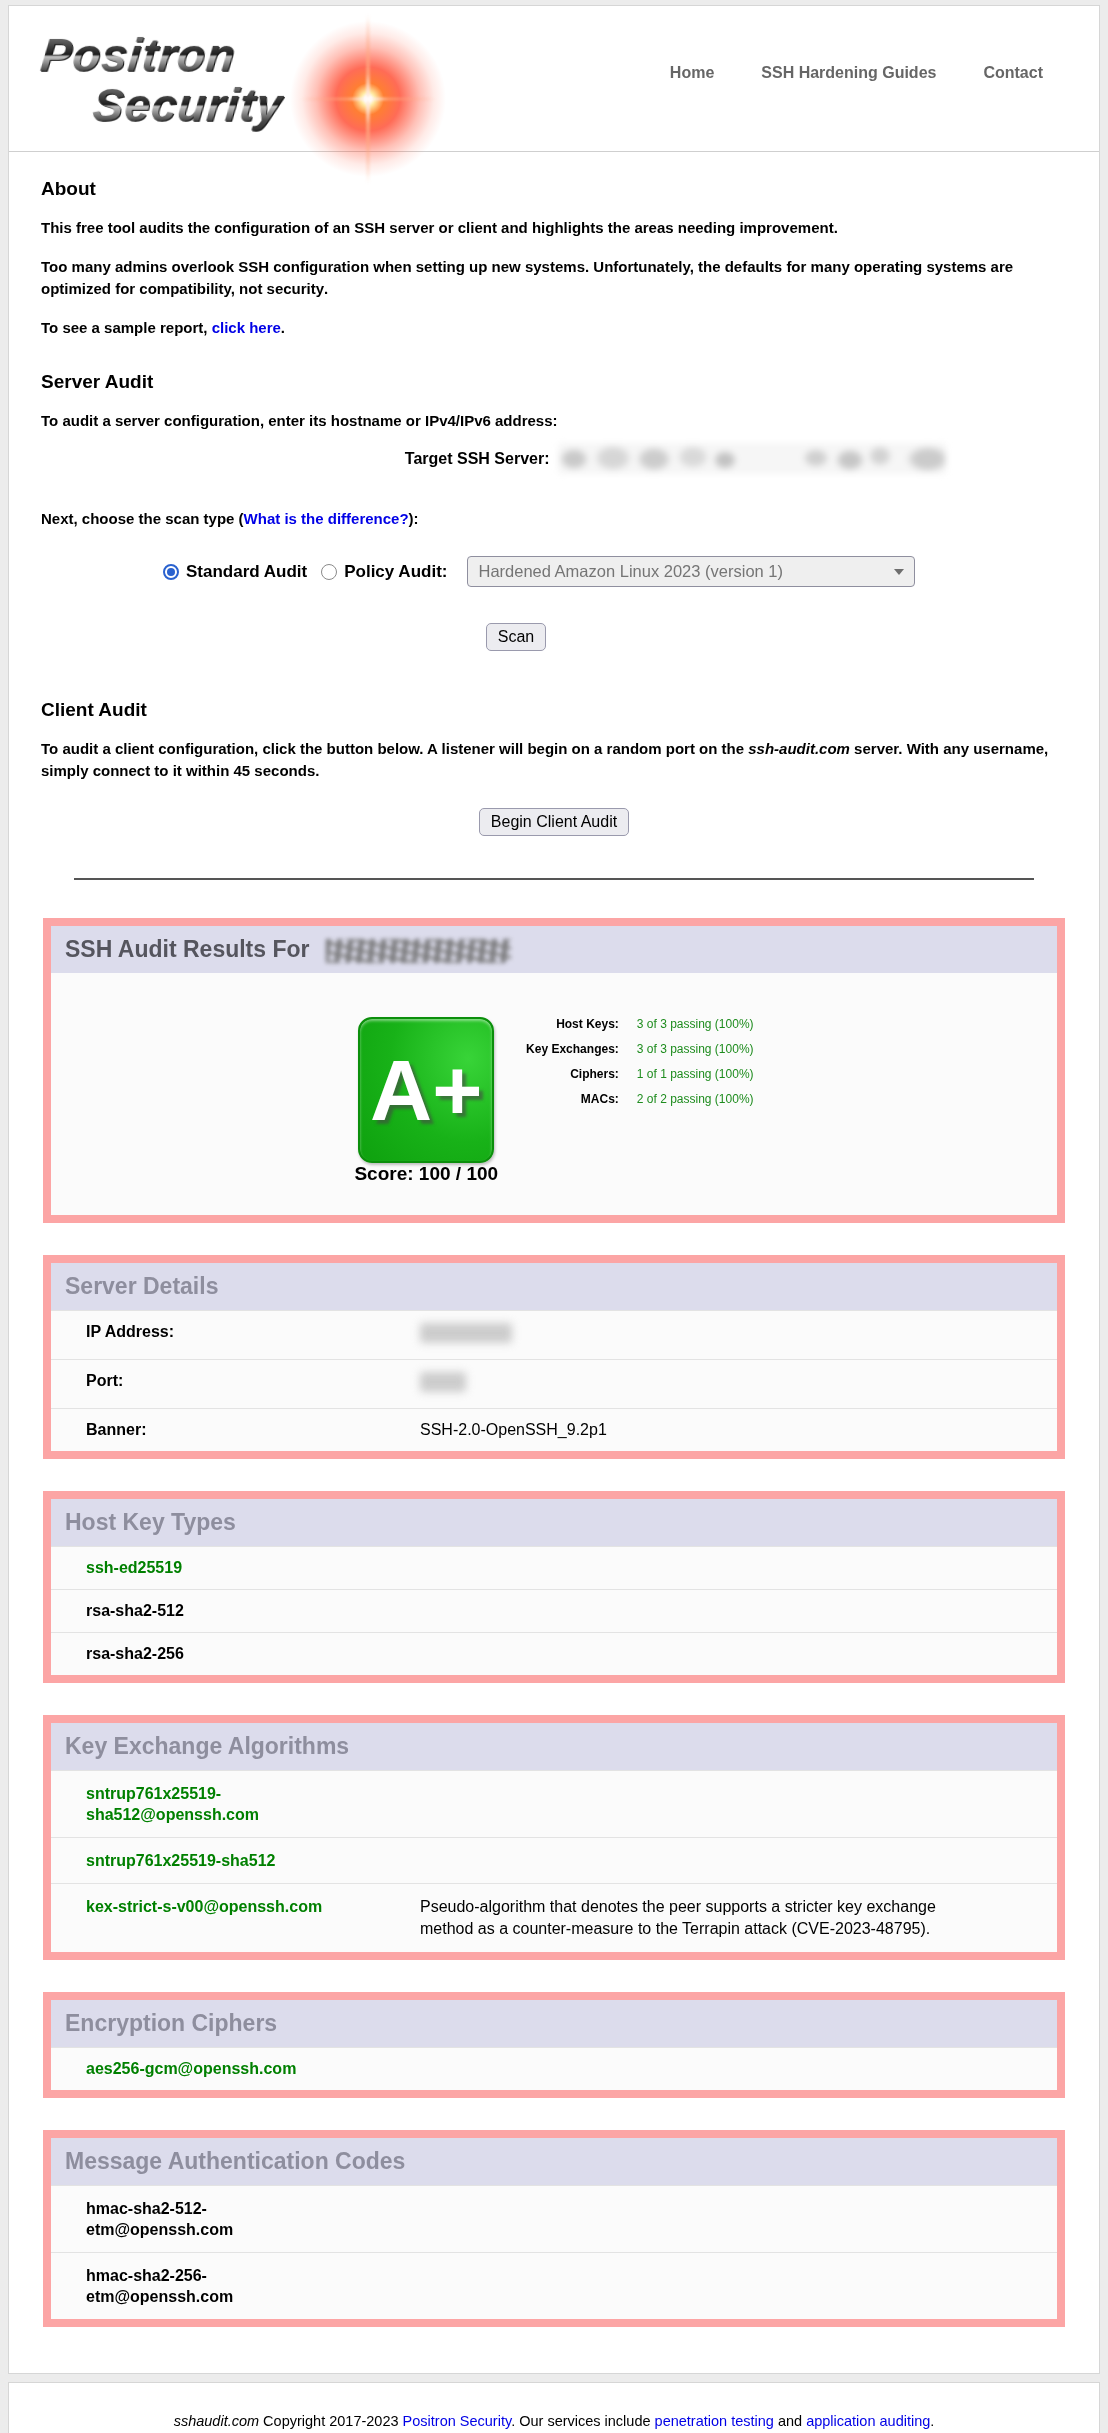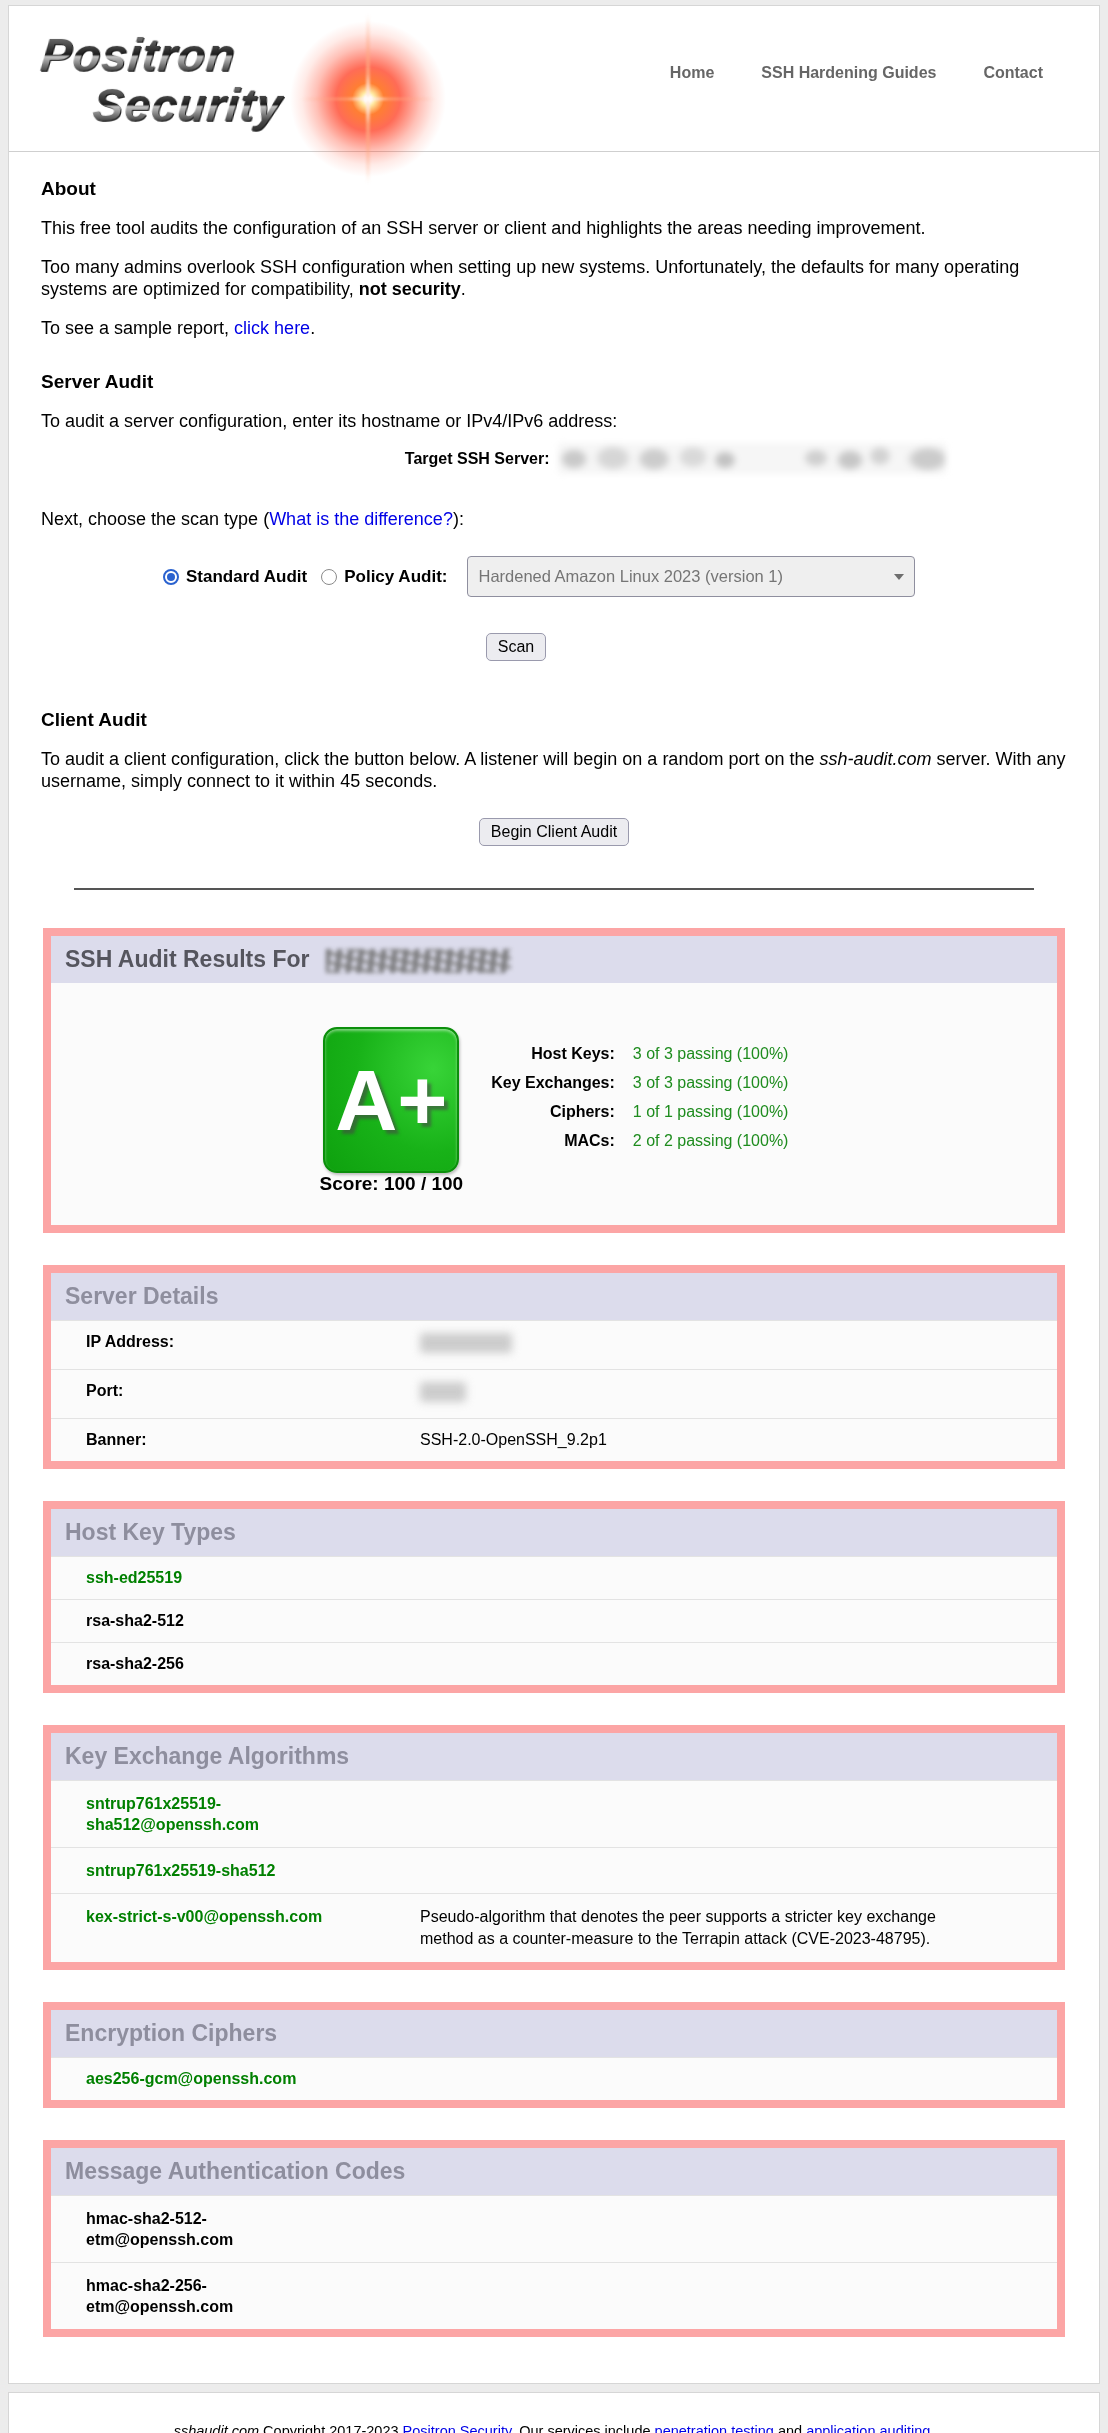--- a/index.html
+++ b/index.html
@@ -48,21 +48,21 @@
     transform:translateY(-50%);
     background:linear-gradient(90deg,rgba(255,120,90,0),rgba(255,170,130,.6) 35%,#fff 50%,rgba(255,170,130,.6) 65%,rgba(255,120,90,0));
     filter:blur(1px);
   }
   .top-nav { position:absolute; right:56px; top:58px; display:flex; gap:47px; }
   .top-nav a { color:#666; font-weight:bold; font-size:16px; }
 
   
   .content { padding:0 32px; }
   h3.sec { font-size:19px; font-weight:bold; margin:26px 0 0 0; }
-  .para { font-size:18px; line-height:22px; margin:17px 0 0 0; max-width:1050px; }
+  .para { font-size:15px; line-height:22px; margin:17px 0 0 0; max-width:1050px;font-weight:bold; }
   .blue { color:#0000e6; }
 
   .target-row { display:flex; align-items:center; margin-top:11px;justify-content:center; }
   .target-label { width:392px; text-align:right; font-weight:bold; font-size:16px; padding-right:5px; }
   .blur-input { width:388px; height:31px; margin-left:3px; border-radius:2px; position:relative; overflow:hidden;
     background:
       radial-gradient(ellipse 20px 15px at 16px 16px, #c9c9c9 0 45%, rgba(201,201,201,0) 75%),
       radial-gradient(ellipse 26px 18px at 55px 15px, #d6d6d6 0 45%, rgba(214,214,214,0) 75%),
       radial-gradient(ellipse 24px 17px at 96px 16px, #cccccc 0 45%, rgba(204,204,204,0) 75%),
       radial-gradient(ellipse 22px 16px at 135px 14px, #d9d9d9 0 45%, rgba(217,217,217,0) 75%),
@@ -74,21 +74,21 @@
       linear-gradient(#f6f6f6,#f6f6f6);
     filter:blur(3px);
   }
 
   .radio-row { display:flex; align-items:center; margin:26px 0 0 122px; font-size:17px; }
   .radio { width:16px; height:16px; border-radius:50%; background:#fff; display:inline-block; position:relative; }
   .radio.on { border:2px solid #2a62cf; }
   .radio.on::after { content:""; position:absolute; inset:2px; border-radius:50%; background:#2a62cf; }
   .radio.off { border:1px solid #8a8a8a; }
   .radio-row label { font-weight:bold; margin:0 14px 0 7px; }
-  .fake-select { width:448px; height:41px; margin-left:6px; background:#efefef; border:1px solid #8f8f9f;
+  .fake-select { width:448px; height:31px; margin-left:6px; background:#efefef; border:1px solid #8f8f9f;
     border-radius:4px; display:flex; align-items:center; justify-content:space-between;
     padding:0 10px; color:#757575; font-size:16.5px; }
   .fake-select .chev { width:0; height:0; border-left:5px solid transparent; border-right:5px solid transparent; border-top:6px solid #6e6e6e; }
 
   .btn-wrap { text-align:center; }
   .sys-btn { display:inline-block; font-size:16px; color:#000; background:#ececf0; border:1px solid #9a9aad;
     border-radius:5px; padding:4px 11px; cursor:pointer; }
   .scan-wrap { margin-top:36px; transform:translateX(-38px); }
   .begin-wrap { margin-top:26px; }
 
@@ -111,21 +111,21 @@
   .badge-col { text-align:center; }
   .grade-badge { width:136px; height:146px; border-radius:14px; margin:0 auto;
     background:radial-gradient(130% 130% at 82% 28%, #38d438 0%, #18b218 45%, #0a990a 100%);
     border:2px solid #0b8f0b;
     box-shadow:inset 0 2px 3px rgba(255,255,255,.45), 1px 2px 3px rgba(0,0,0,.25);
     color:#fff; font-size:86px; font-weight:bold;
     display:flex; align-items:center; justify-content:center;
     text-shadow:4px 4px 3px rgba(70,70,70,.6);
   }
   .score { font-size:19px; font-weight:bold; }
-  .stats { display:grid; grid-template-columns:auto auto; column-gap:18px; row-gap:11px; font-size:16px; margin-top:18px; }
+  .stats { display:grid; grid-template-columns:auto auto; column-gap:18px; row-gap:11px; font-size:12px; }
   .stats .lbl { font-weight:bold; text-align:right; }
   .stats .val { color:#1e8c1e; }
   .scramble { display:inline-block; vertical-align:middle; margin-left:10px; width:185px; height:24px; opacity:.85;
     background:
       repeating-linear-gradient(97deg, #6a6a6a 0 5px, rgba(0,0,0,0) 5px 11px),
       repeating-linear-gradient(13deg, #8a8a8a 0 4px, rgba(0,0,0,0) 4px 9px);
     filter:blur(2px);
   }
   .blur-val { height:20px; border-radius:2px; filter:blur(4px); background:#bdbdbd; opacity:.75; }
   .blur-ip { width:92px; }

